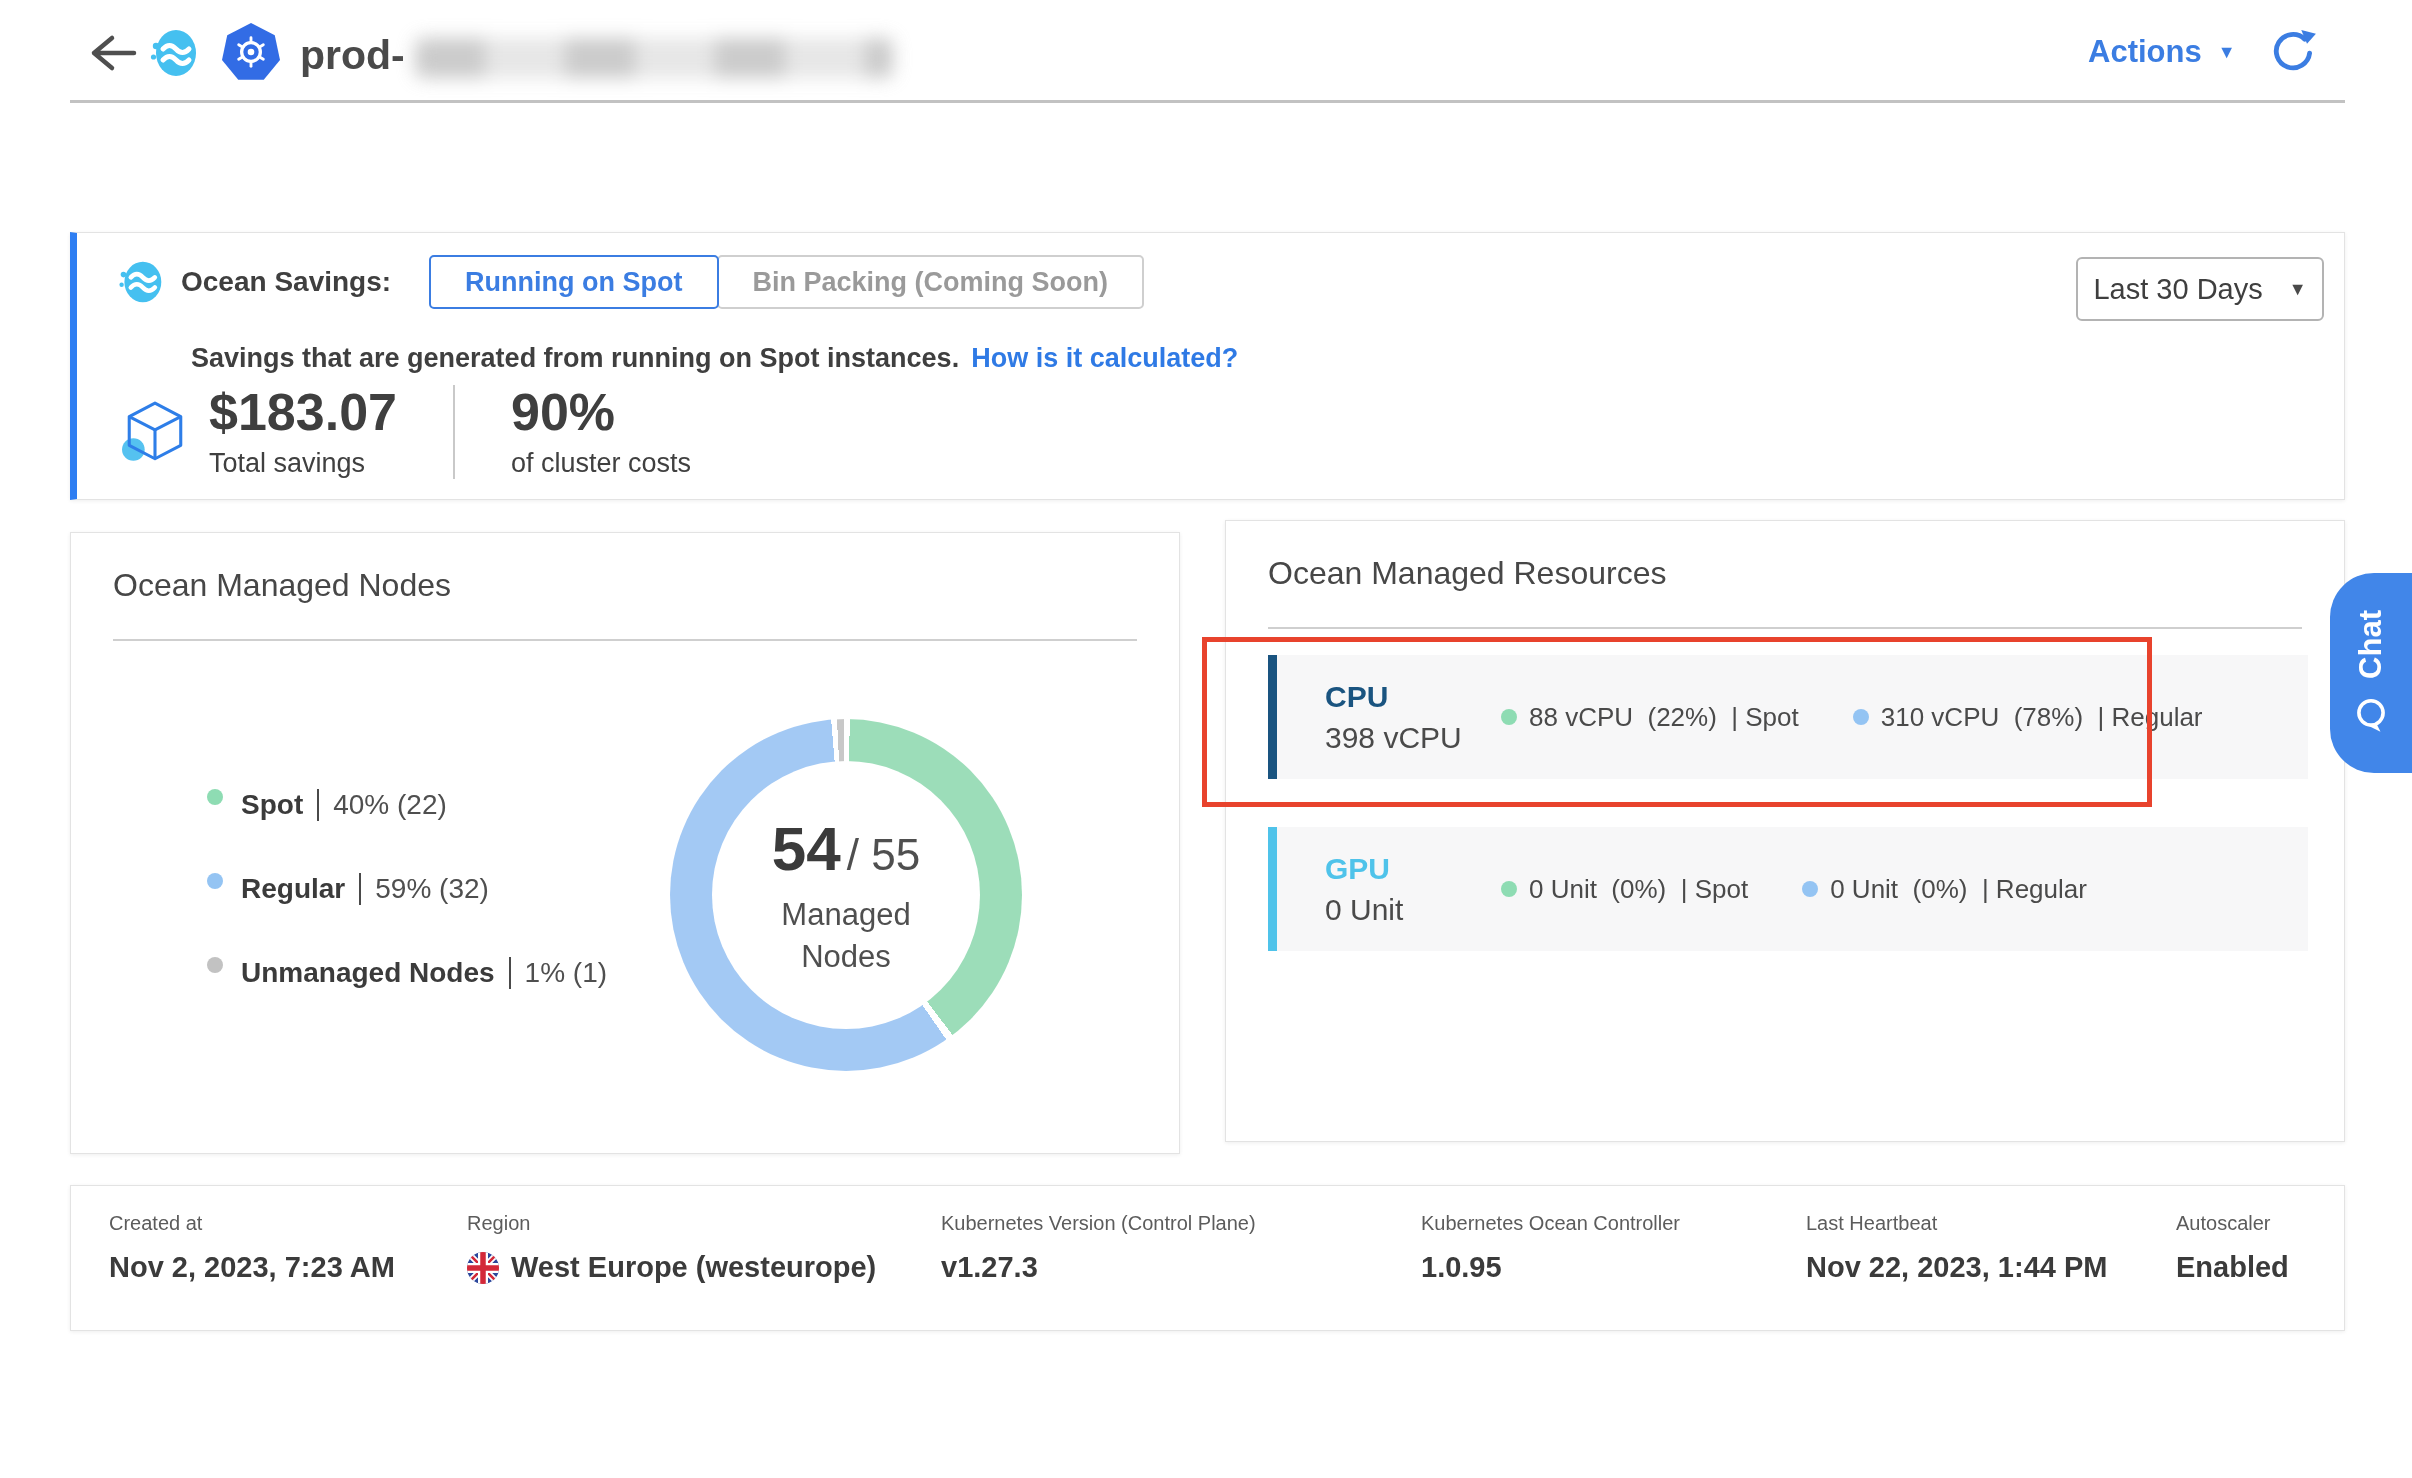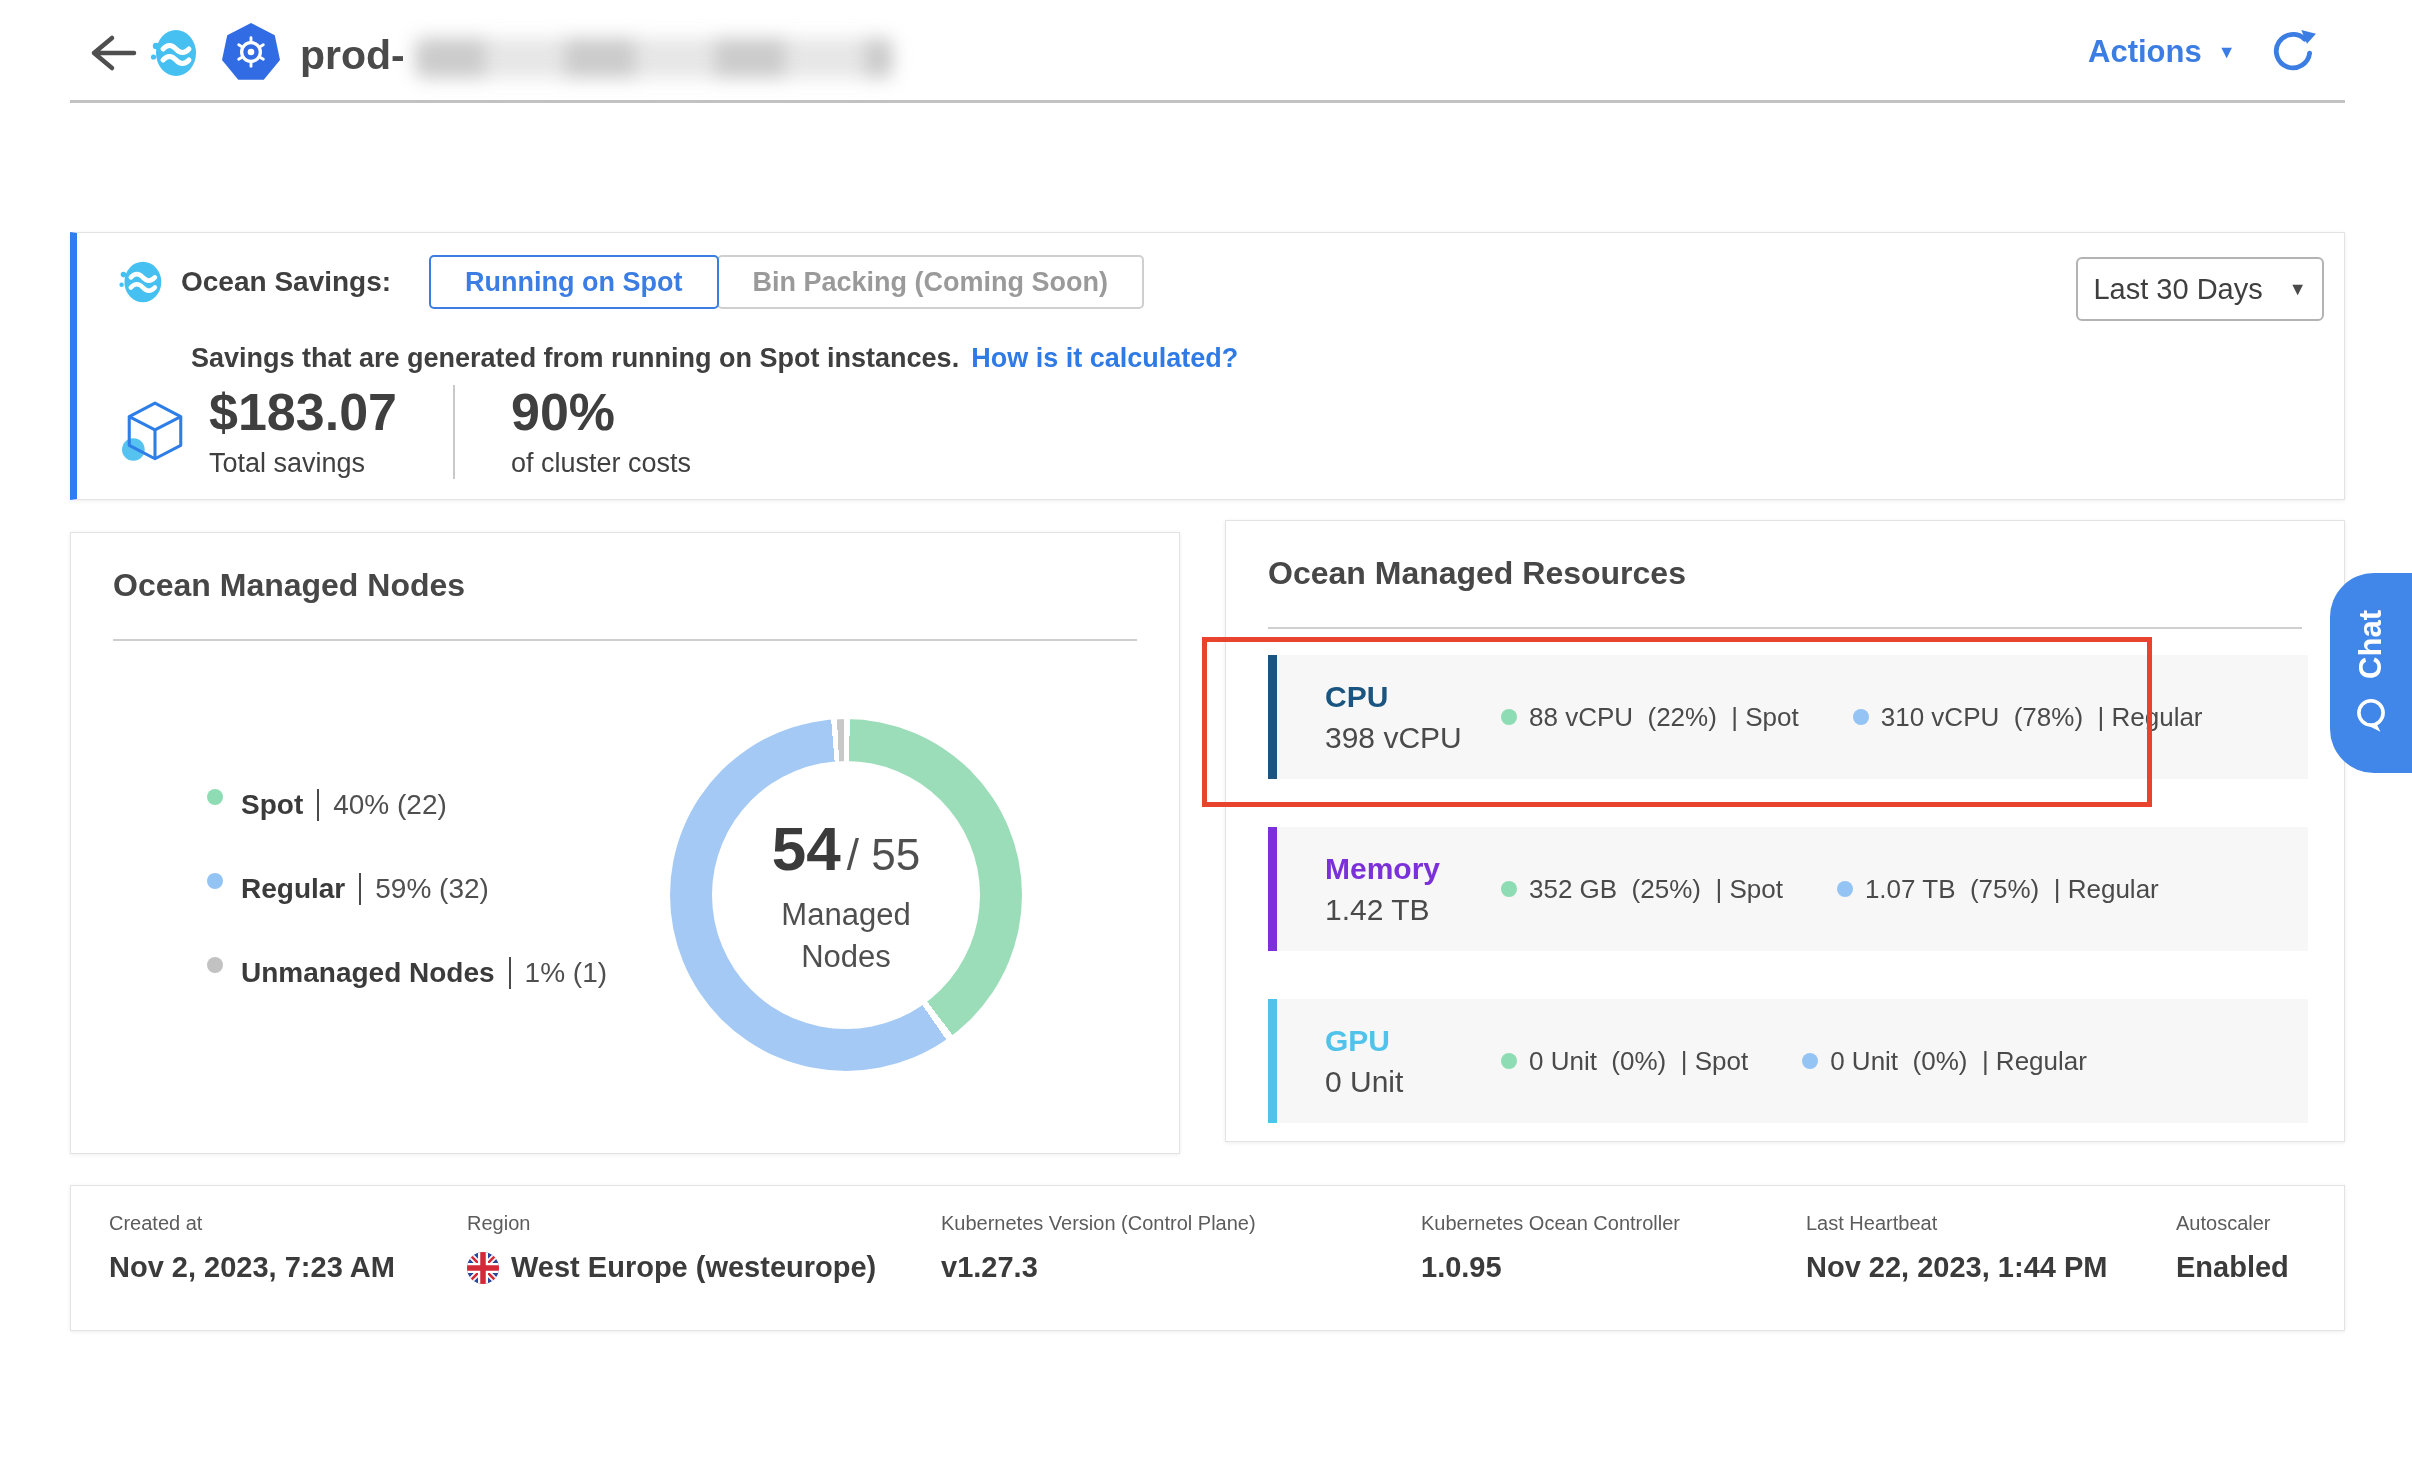--- a/index.html
+++ b/index.html
@@ -26,21 +26,21 @@
   
   .tabs { position:absolute; left:70px; top:103px; width:2275px; height:97px; display:flex; align-items:center;
     border-bottom:3px solid #ececec; background:#fff; }
   .tab { height:100%; display:flex; align-items:center; padding:0 52px; font-size:30px; font-weight:bold;
     color:#707070; position:relative; cursor:pointer; }
   .tab.active { color:#3b7de2; }
   .tab.active::after { content:""; position:absolute; left:0; right:0; bottom:-3px; height:8px; background:#3b7de2; }
 
   
   .card { position:absolute; background:#fff; border:1px solid #e3e3e3; box-shadow:0 1px 4px rgba(0,0,0,.07); }
-  .card-title { position:absolute; left:42px; top:34px; font-size:32px; font-weight:bold; color:#474747; }
+  .card-title { position:absolute; left:42px; top:34px; font-size:32px; font-weight:normal; color:#474747; }
   .card-rule { position:absolute; left:42px; right:42px; top:106px; height:2px; background:#cfcfcf; }
 
   
   .card-savings { left:70px; top:232px; width:2275px; height:268px; border-left:7px solid #2e7ef2; }
   .savings-row1 { position:absolute; left:40px; top:22px; display:flex; align-items:center; }
   .savings-icon { width:48px; height:48px; margin-right:16px; }
   .savings-label { font-size:28px; font-weight:bold; color:#3f3f3f; margin-right:38px; }
   .toggle-btn { height:54px; padding:0 34px; display:flex; align-items:center; font-size:27px; font-weight:bold;
     border-radius:5px; background:#fff; cursor:pointer; }
   .toggle-active { border:2px solid #3b7de2; color:#3b7de2; z-index:1; }
@@ -245,37 +245,20 @@
             <span class="dot" style="background-color: rgb(142, 220, 179);"></span>
             <span>88 vCPU  (22%)  | Spot</span>
           </div>
           <div class="res-leg-item">
             <span class="dot" style="background-color: rgb(148, 196, 243);"></span>
             <span>310 vCPU  (78%)  | Regular</span>
           </div>
         </div>
       </div>
       <div class="res-row">
-        <div class="res-accent" style="background-color: rgb(124, 48, 217);"></div>
-        <div class="res-left">
-          <div class="res-label" style="color: rgb(124, 48, 217);">Memory</div>
-          <div class="res-value">1.42 TB</div>
-        </div>
-        <div class="res-legend">
-          <div class="res-leg-item">
-            <span class="dot" style="background-color: rgb(142, 220, 179);"></span>
-            <span>352 GB  (25%)  | Spot</span>
-          </div>
-          <div class="res-leg-item">
-            <span class="dot" style="background-color: rgb(148, 196, 243);"></span>
-            <span>1.07 TB  (75%)  | Regular</span>
-          </div>
-        </div>
-      </div>
-      <div class="res-row">
         <div class="res-accent" style="background-color: rgb(79, 195, 234);"></div>
         <div class="res-left">
           <div class="res-label" style="color: rgb(79, 195, 234);">GPU</div>
           <div class="res-value">0 Unit</div>
         </div>
         <div class="res-legend">
           <div class="res-leg-item">
             <span class="dot" style="background-color: rgb(142, 220, 179);"></span>
             <span>0 Unit  (0%)  | Spot</span>
           </div>

